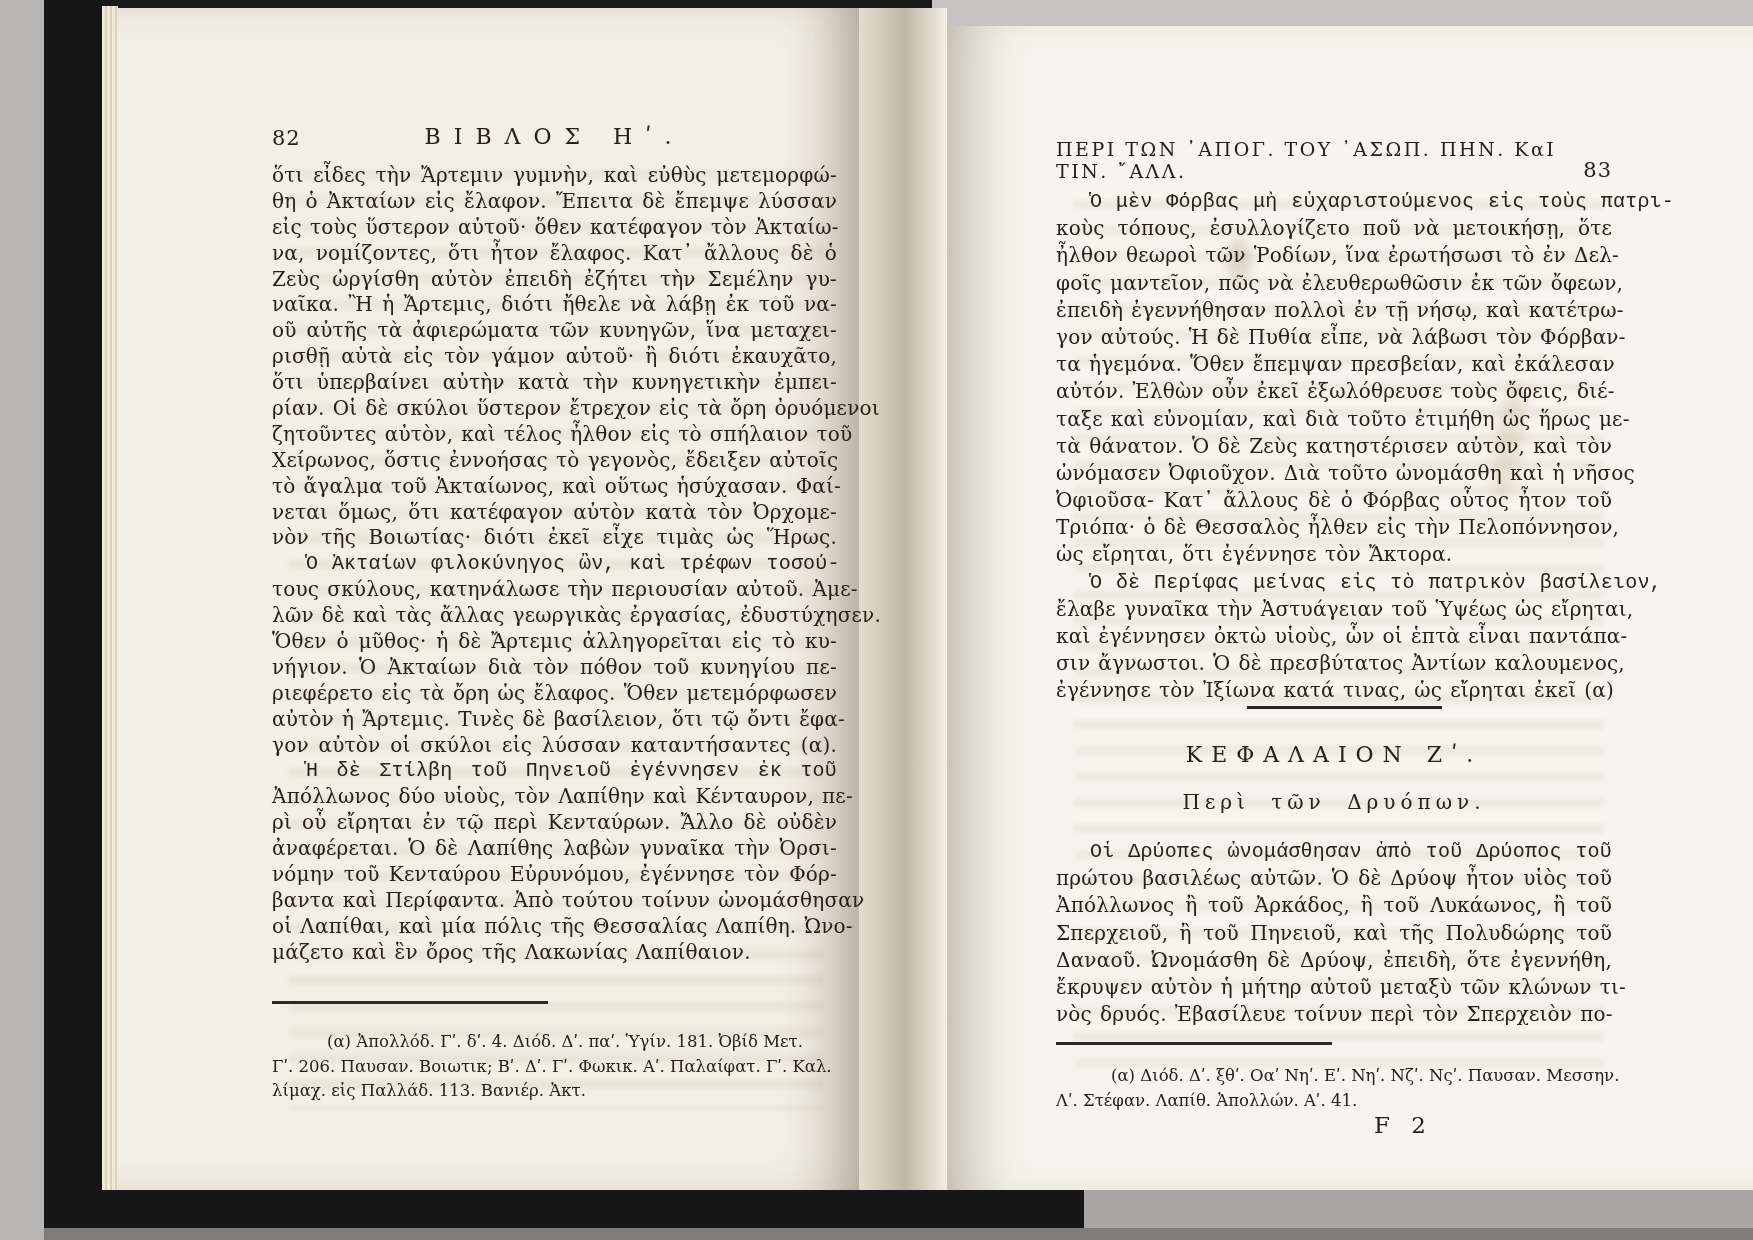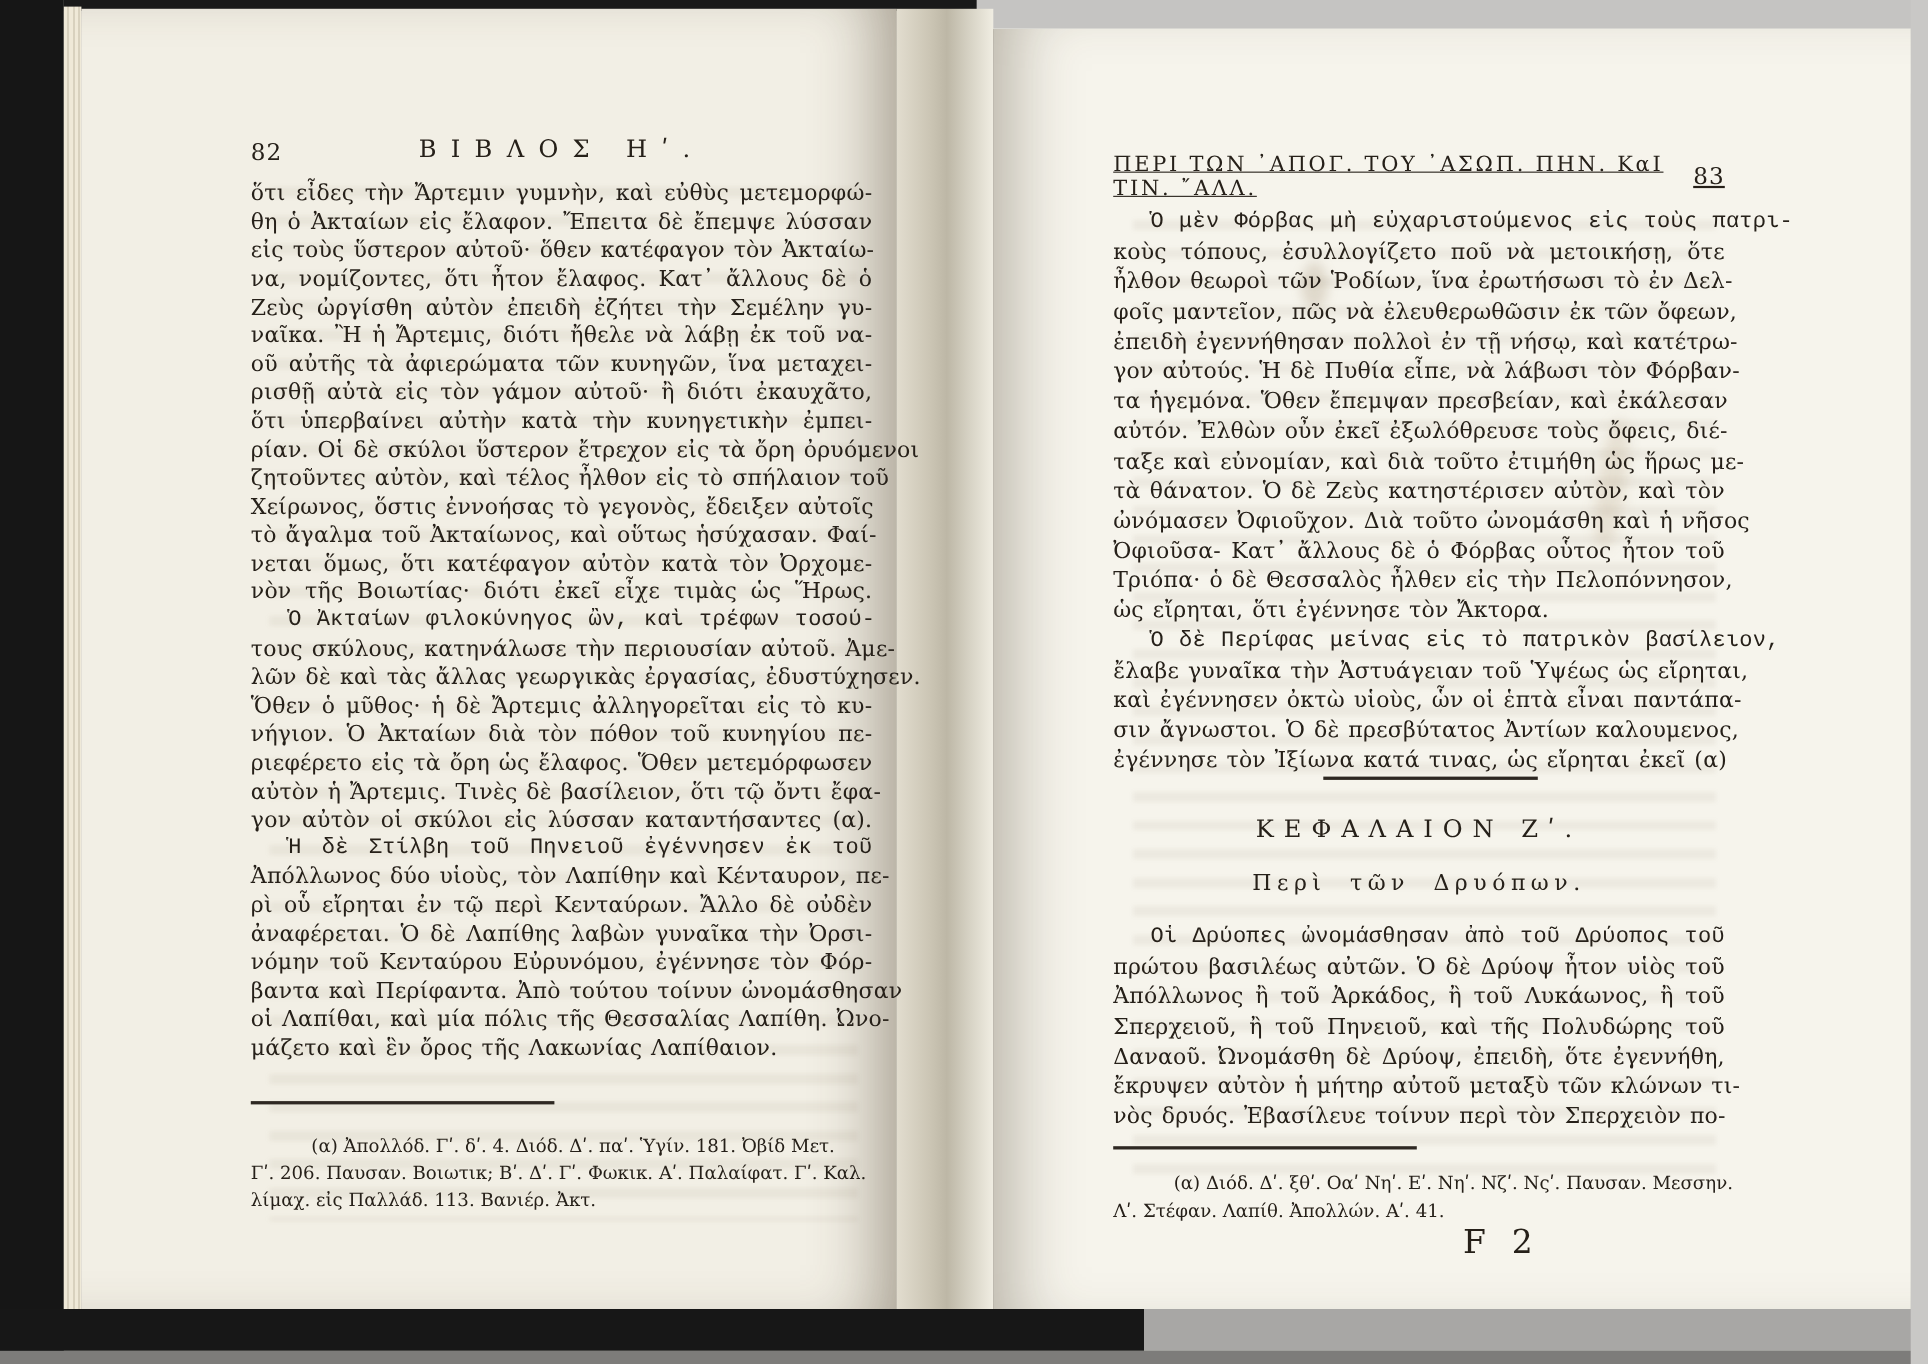--- a/index.html
+++ b/index.html
@@ -1,18 +1,18 @@
 <!DOCTYPE html>
 <html><head>
 <meta charset="utf-8">
 <style>
   html,body{margin:0;padding:0;background:#6e6e6c;}
   .scan{position:relative;width:1753px;height:1240px;overflow:hidden;
         background:#b7b6b4;font-family:"DejaVu Serif","Liberation Serif",serif;color:#262019;}
-  .abs{position:absolute;}
+  .abs{position:absolute;margin-left:44px;}
 
   
   .band-left{left:0;top:0;width:58px;height:1240px;background:#161616;}
   .band-top{left:58px;top:0;width:830px;height:10px;background:#191919;}
   .band-topright{left:888px;top:0;width:865px;height:28px;background:#c5c4c2;}
   .slope-tr{left:1430px;top:28px;width:323px;height:60px;background:#c5c4c2;
             clip-path:polygon(0 0,100% 0,100% 100%);}
   .band-bottom-l{left:0;top:1190px;width:1040px;height:38px;background:#171717;}
   .band-bottom-r{left:1040px;top:1190px;width:713px;height:38px;background:#a8a7a5;}
   .band-bottom-strip{left:0;top:1228px;width:1753px;height:12px;background:#7d7c7a;}
@@ -47,32 +47,32 @@
   .fnote .fline{font-size:16.5px;line-height:24.5px;white-space:nowrap;}
   .fnote .fline:first-child{text-indent:55px;}
 
   .lp-headrow{left:228px;top:124px;width:565px;text-align:center;}
   .lp-num{position:absolute;left:0;top:2px;font-size:21px;letter-spacing:1px;}
   .lp-title{font-size:22px;letter-spacing:13px;}
   .lp-body{left:228px;top:163px;width:565px;}
   .lp-rule{left:228px;top:1001px;width:276px;height:3px;background:#2e2822;}
   .lp-foot{left:228px;top:1030px;width:565px;}
 
-  .rp-headrow{left:1012px;top:138px;width:556px;display:flex;justify-content:space-between;align-items:center;text-decoration:underline;}
+  .rp-headrow{left:1012px;top:138px;width:556px;display:flex;justify-content:space-between;align-items:flex-end;}
   .rp-title{font-size:19px;letter-spacing:2.5px;}
   .rp-num{font-size:21px;letter-spacing:1px;}
   .rp-body1{left:1012px;top:188px;width:556px;}
   .rp-divider{left:1203px;top:706px;width:195px;height:3px;background:#2e2822;}
   .rp-chapter{left:1012px;top:742px;width:556px;text-align:center;font-size:22px;letter-spacing:9px;}
   .rp-subtitle{left:1012px;top:790px;width:556px;text-align:center;font-size:20px;
                letter-spacing:5px;word-spacing:10px;}
   .rp-body2{left:1012px;top:838px;width:556px;}
   .rp-rule{left:1012px;top:1042px;width:276px;height:3px;background:#2e2822;}
   .rp-foot{left:1012px;top:1064px;width:556px;}
-  .rp-sign{left:1330px;top:1112px;font-size:30px;letter-spacing:7px;}
+  .rp-sign{left:1330px;top:1112px;font-size:23px;letter-spacing:7px;}
 </style>
 </head>
 <body>
 
 <div class="scan">
 
   <div class="abs band-left"></div>
   <div class="abs band-top"></div>
   <div class="abs band-topright"></div>
   <div class="abs slope-tr"></div>

